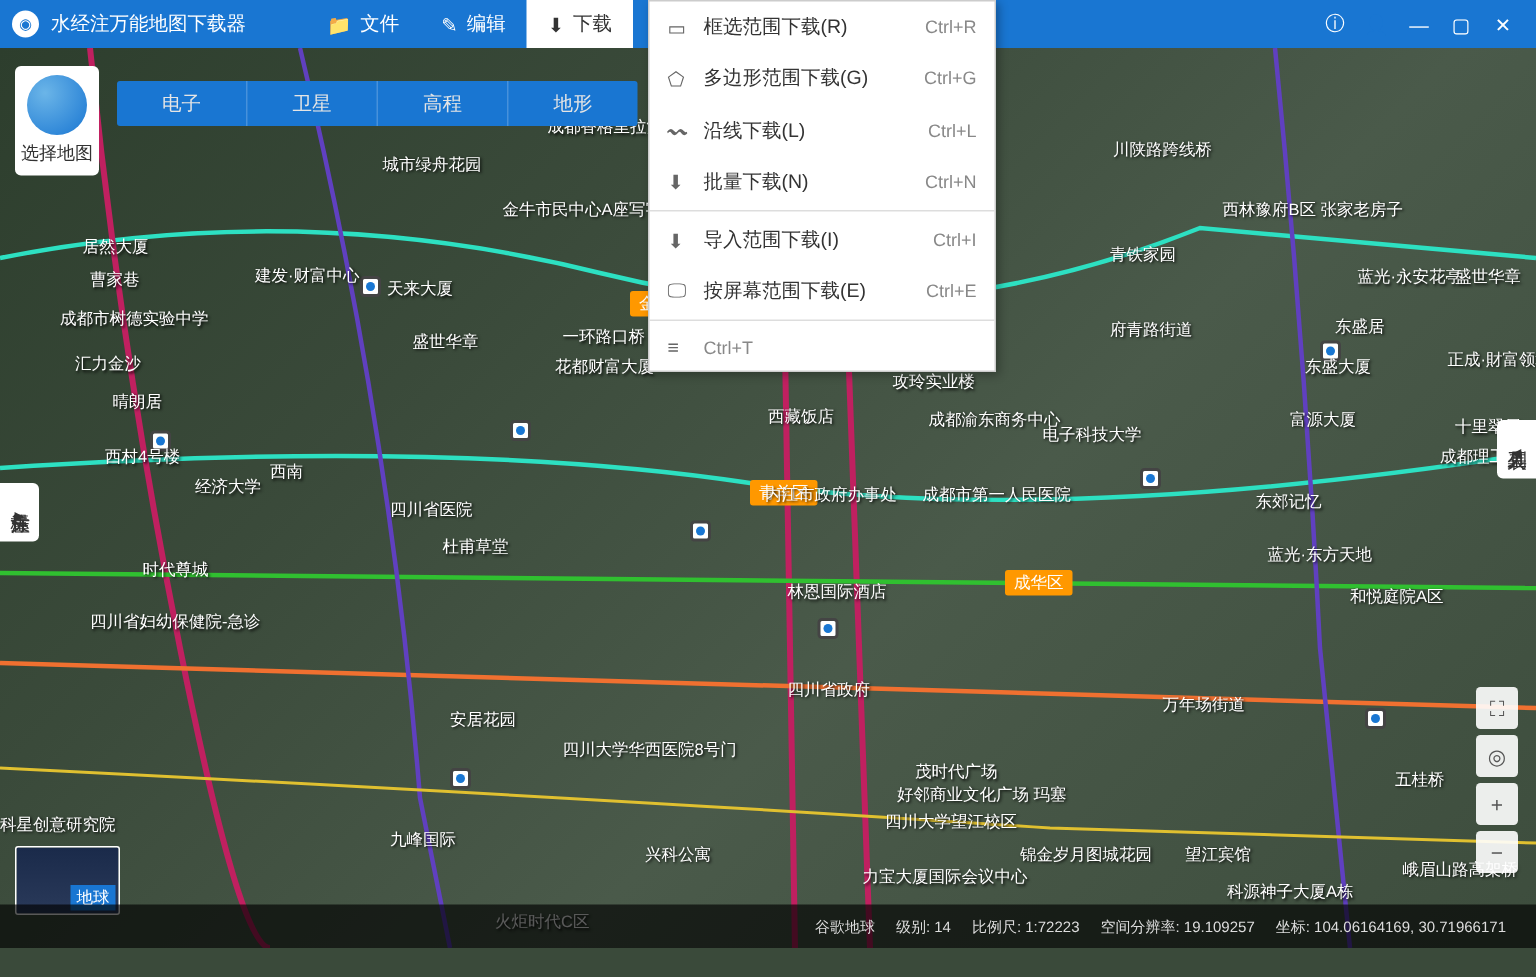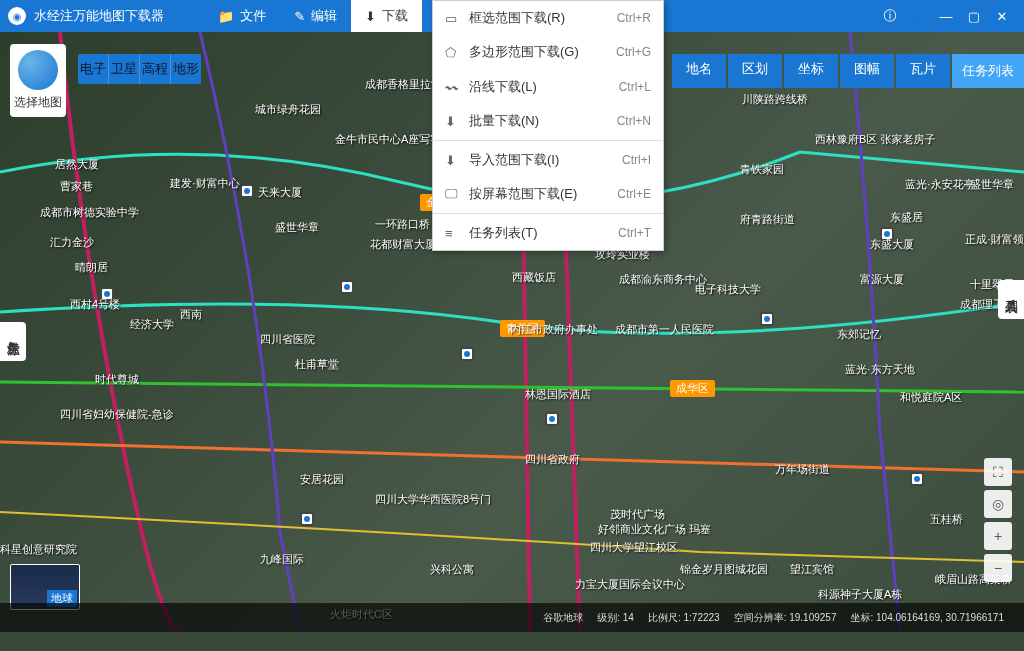--- a/index.html
+++ b/index.html
@@ -17,21 +17,21 @@
 
 .map-area { position: relative; width: 1024px; height: 600px; background: linear-gradient(135deg, #2d3e2d 0%, #3a4a3a 30%, #4a5a4a 60%, #3d4d3d 100%); overflow: hidden; }
 
 .map-lines { position: absolute; inset: 0; }
 .map-lines svg { width: 100%; height: 100%; }
 
 .left-panel { position: absolute; left: 10px; top: 12px; width: 56px; background: #fff; border-radius: 4px; text-align: center; padding: 6px 4px; font-size: 12px; color: #333; }
 .left-panel .globe { width: 40px; height: 40px; background: radial-gradient(circle at 30% 30%, #6bb5e8, #1976d2); border-radius: 50%; margin: 0 auto 4px; }
 
 .map-tabs { position: absolute; left: 78px; top: 22px; display: flex; background: #1976d2; border-radius: 2px; overflow: hidden; }
-.map-tab { padding: 6px 2px; color: #0f172a; font-size: 13px; cursor: pointer; border-right: 1px solid rgba(255,255,255,0.2); }
+.map-tab { padding: 6px 30px; color: #e5e5e5; font-size: 13px; cursor: pointer; border-right: 1px solid rgba(255,255,255,0.2); }
 .map-tab:last-child { border-right: none; }
 
 .right-tabs { position: absolute; right: 0; top: 22px; display: flex; }
 .right-tab { padding: 6px 14px; background: #1976d2; color: #fff; font-size: 13px; cursor: pointer; margin-left: 2px; }
 .right-tab.highlight { background: #42a5f5; padding: 8px 10px; writing-mode: horizontal-tb; }
 
 .dropdown { position: absolute; left: 432px; top: 0; width: 232px; background: #fff; border: 1px solid #ccc; box-shadow: 2px 2px 6px rgba(0,0,0,0.3); z-index: 100; }
 .dropdown-item { display: flex; align-items: center; padding: 8px 12px; font-size: 13px; color: #333; cursor: pointer; }
 .dropdown-item .di-icon { width: 16px; margin-right: 8px; color: #666; }
 .dropdown-item .di-label { flex: 1; }
@@ -194,28 +194,20 @@
     <div>选择地图</div>
   </div>
 
   <div class="map-tabs">
     <div class="map-tab">电子</div>
     <div class="map-tab">卫星</div>
     <div class="map-tab">高程</div>
     <div class="map-tab">地形</div>
   </div>
 
-  <div class="right-tabs">
-    <div class="right-tab">地名</div>
-    <div class="right-tab">区划</div>
-    <div class="right-tab">坐标</div>
-    <div class="right-tab">图幅</div>
-    <div class="right-tab">瓦片</div>
-    <div class="right-tab highlight">任务列表</div>
-  </div>
 
   <div class="side-tab side-tab-left">
     <span>矢量标注</span>
     <span>▸</span>
   </div>
   <div class="side-tab side-tab-right">
     <span>工具列表</span>
     <span>◂</span>
   </div>
 
@@ -267,16 +259,15 @@
       <span class="di-shortcut">Ctrl+I</span>
     </div>
     <div class="dropdown-item">
       <span class="di-icon">🖵</span>
       <span class="di-label">按屏幕范围下载(E)</span>
       <span class="di-shortcut">Ctrl+E</span>
     </div>
     <div class="dropdown-sep"></div>
     <div class="dropdown-item">
       <span class="di-icon">≡</span>
-      <span class="di-label">任务列表(T)</span>
       <span class="di-shortcut">Ctrl+T</span>
     </div>
   </div>
 
 </body></html>

